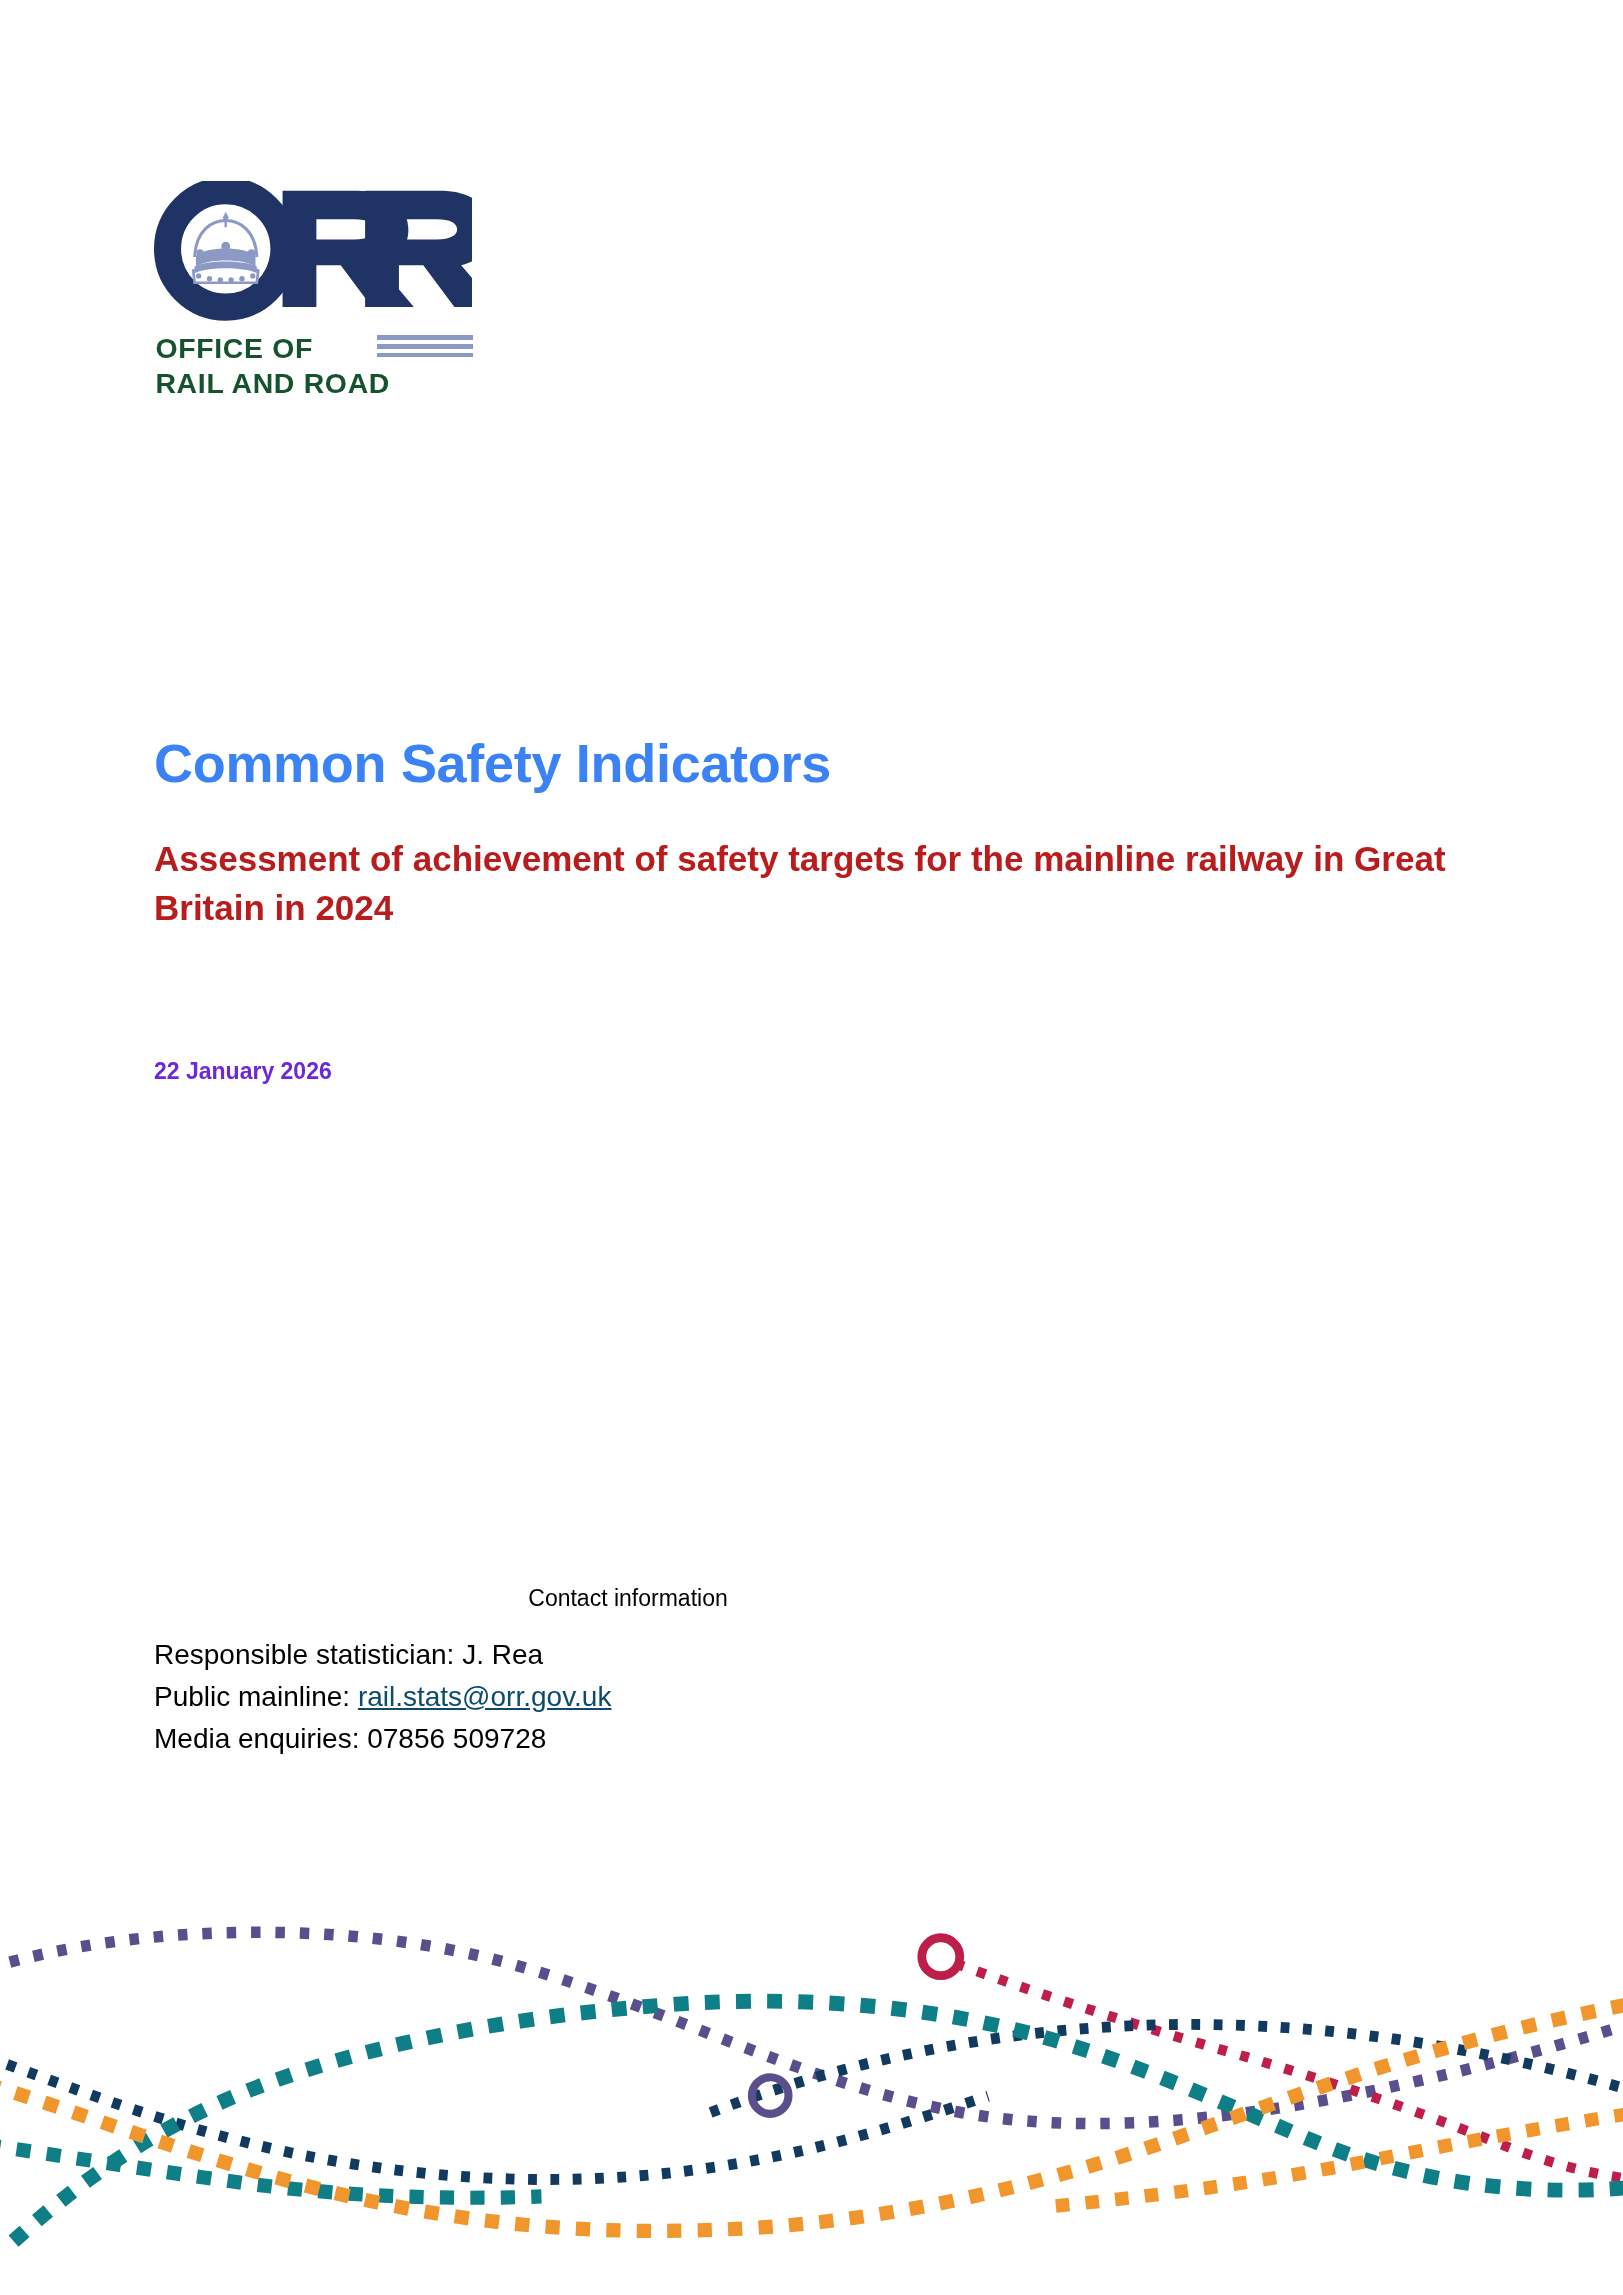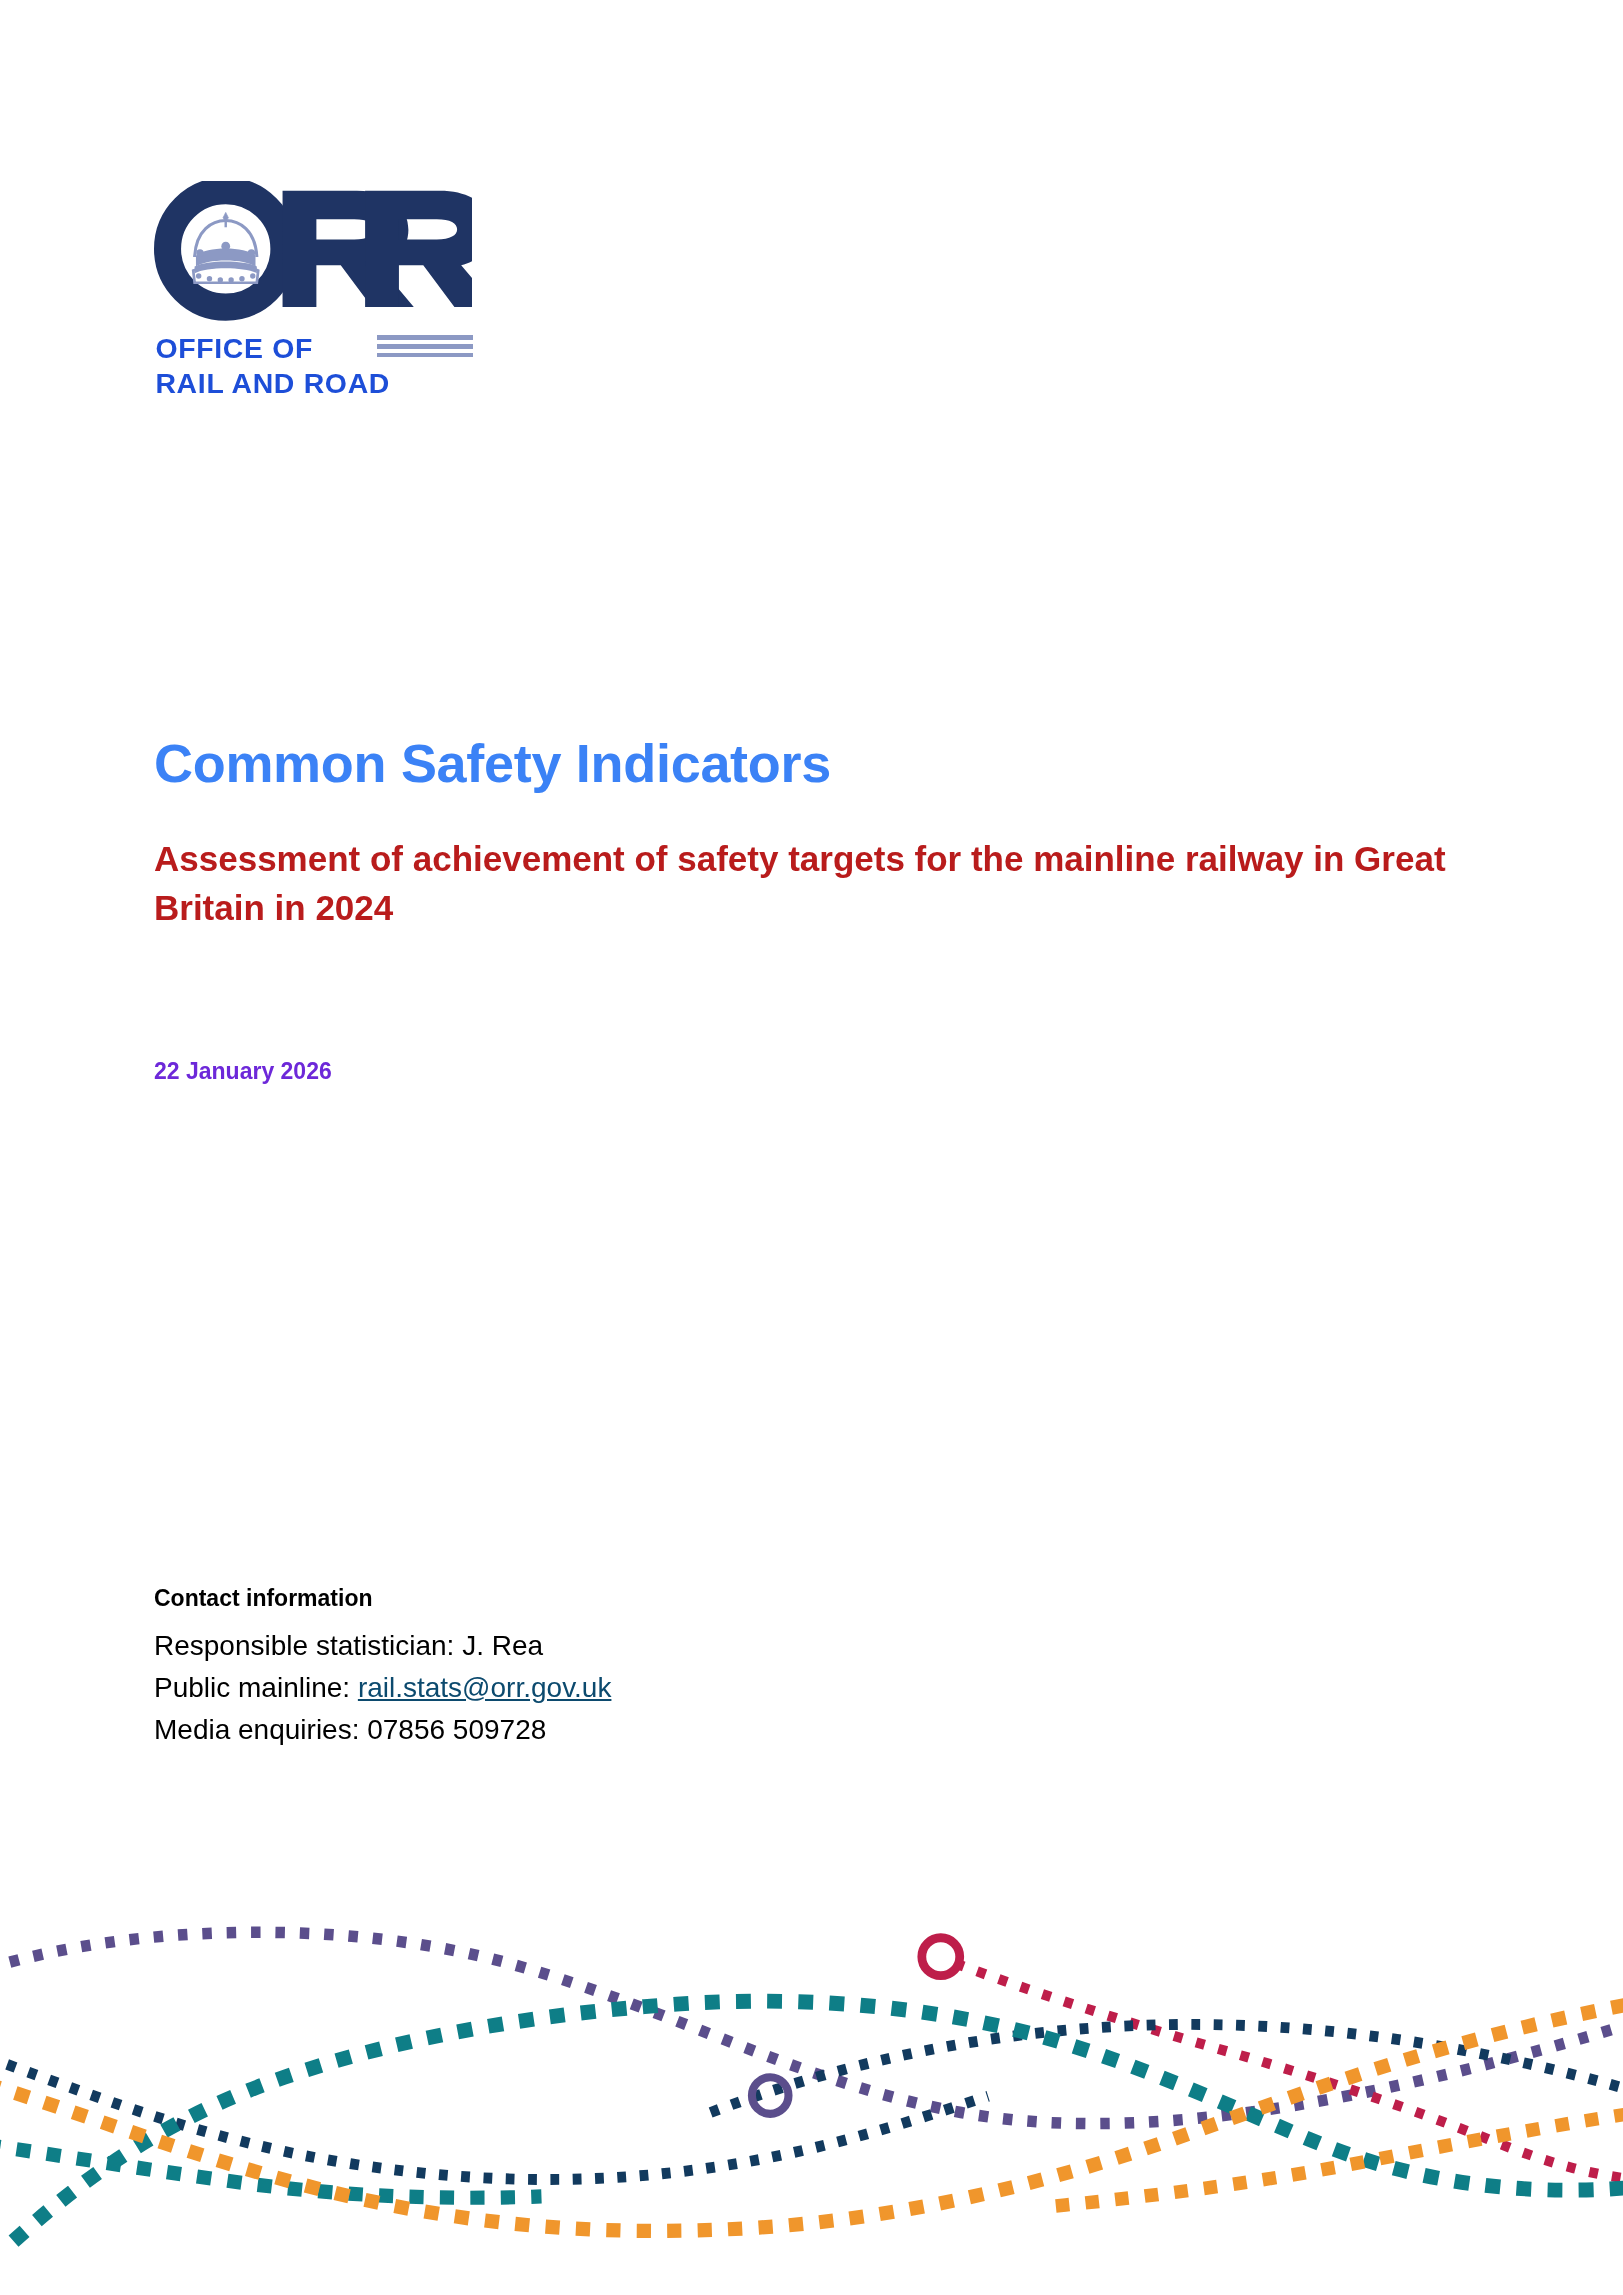--- a/index.html
+++ b/index.html
@@ -39,21 +39,21 @@
     left: 1.4px;
     top: 150px;
     width: 318px;
     height: 73px;
   }
   .logo-line {
     font-family: "Liberation Sans", sans-serif;
     font-weight: bold;
     font-size: 28.4px;
     letter-spacing: 0.7px;
-    color: #1d4ed8;
+    color: #14532d;
     line-height: 35px;
     white-space: nowrap;
   }
   #logo-bars {
     position: absolute;
     left: 222px;
     top: 4.1px;
     width: 96px;
     height: 27px;
   }
@@ -106,22 +106,23 @@
     position: absolute;
     left: 154px;
     top: 1580px;
     width: 948px;
     font-family: "Liberation Sans", sans-serif;
     color: #000000;
   }
   #contact-heading {
     font-size: 23px;
     line-height: 37px;
-    font-weight: bold;
-    margin: 0 0 8px 0;
+    font-weight: normal;
+    margin: 0 0 17px 0;
+    text-align: center;
   }
   .contact-line {
     font-size: 28px;
     line-height: 42px;
     font-weight: normal;
     margin: 0;
     white-space: nowrap;
   }
   .contact-link {
     color: #0c4a6e;

